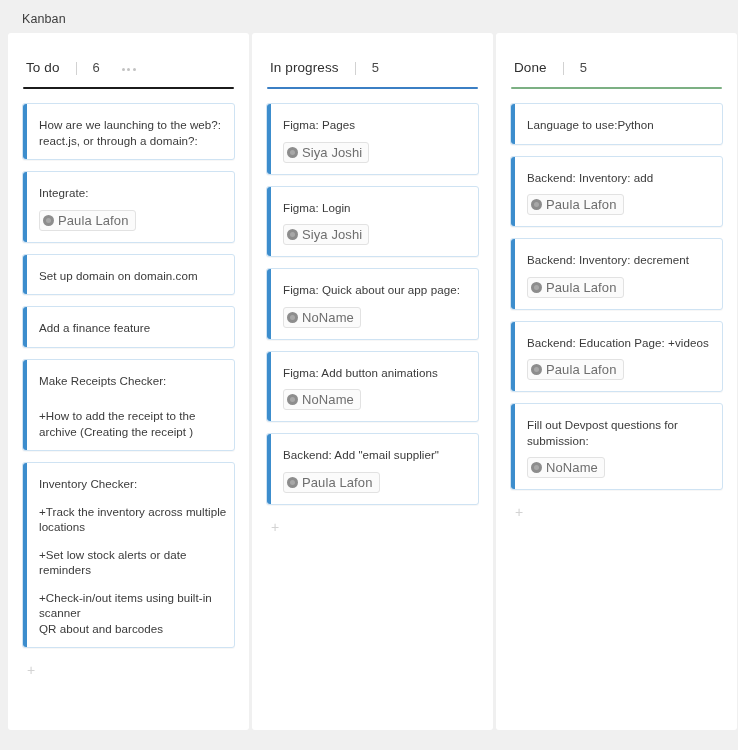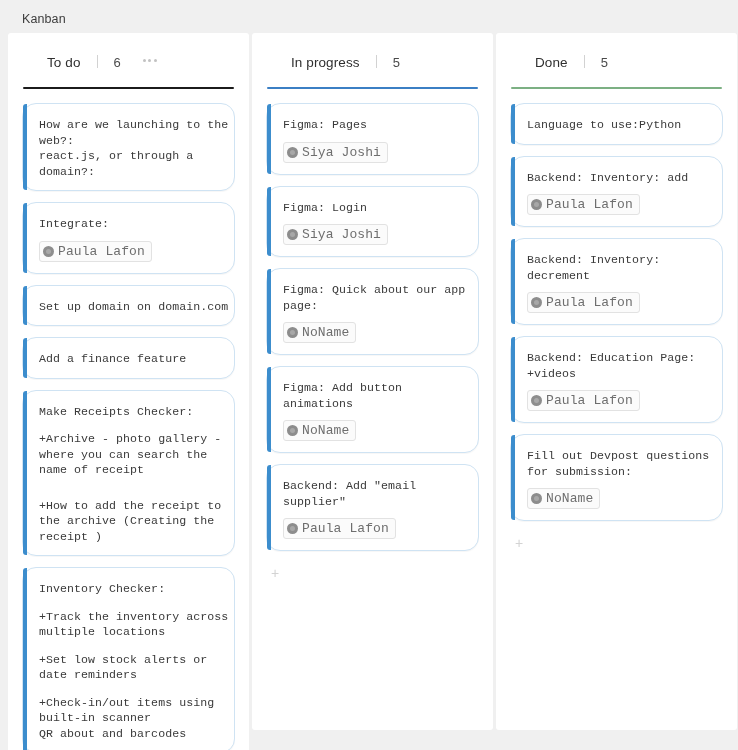--- a/index.html
+++ b/index.html
@@ -43,25 +43,24 @@
     width: 241px;
     background: #ffffff;
     border-radius: 3px;
     min-height: 697px;
     padding: 22px 14px 10px 14px;
     position: relative;
   }
 
   .col-head {
     display: flex;
-    align-items: flex-start;
+    align-items: flex-end;
     gap: 16px;
     padding: 0 2px 0 4px;
     height: 20px;
-    margin-left: 21px;
   }
   .col-title {
     font-size: 13.5px;
     color: #2f2f2f;
     letter-spacing: .1px;
   }
   .col-sep {
     width: 1px;
     height: 13px;
     background: #d2d2d2;
@@ -94,25 +93,24 @@
   .col-rule.green { background: #7cb083; }
   .col-rule.dark  { background: #1b1b1b; }
 
   
   .cards { display: flex; flex-direction: column; gap: 11px; }
 
   .card {
     position: relative;
     background: #ffffff;
     border: 1px solid #cfe3f3;
-    border-radius: 14px;
+    border-radius: 3px;
     padding: 13px 4px 11px 16px;
     box-shadow: 0 1px 1px rgba(0,0,0,.035);
     cursor: pointer;
-    font-family: Liberation Mono, monospace;
   }
   .card::before {
     content: "";
     position: absolute;
     left: 0; top: 0; bottom: 0;
     width: 4px;
     background: #3c8dcd;
     border-radius: 3px 0 0 3px;
   }
 
@@ -204,21 +202,20 @@
               <span class="chip-name">Paula Lafon</span>
             </div></div>
           <div class="card">
             <div class="card-line" style="white-space: pre-line;">Set up domain on domain.com</div>
           </div>
           <div class="card">
             <div class="card-line" style="white-space: pre-line;">Add a finance feature</div>
           </div>
           <div class="card">
             <div class="card-line" style="white-space: pre-line;">Make Receipts Checker:</div>
-            <div class="card-line" style="white-space: pre-line;">+Archive - photo gallery - where you can search the name of receipt</div>
             <div class="card-line" style="white-space: pre-line; margin-top: 20px;">+How to add the receipt to the archive (Creating the receipt )</div>
           </div>
           <div class="card">
             <div class="card-line" style="white-space: pre-line;">Inventory Checker:</div>
             <div class="card-line" style="white-space: pre-line;">+Track the inventory across multiple locations</div>
             <div class="card-line" style="white-space: pre-line;">+Set low stock alerts or date reminders</div>
             <div class="card-line" style="white-space: pre-line;">+Check-in/out items using built-in scanner
 QR about and barcodes</div>
           </div>
         </div>

